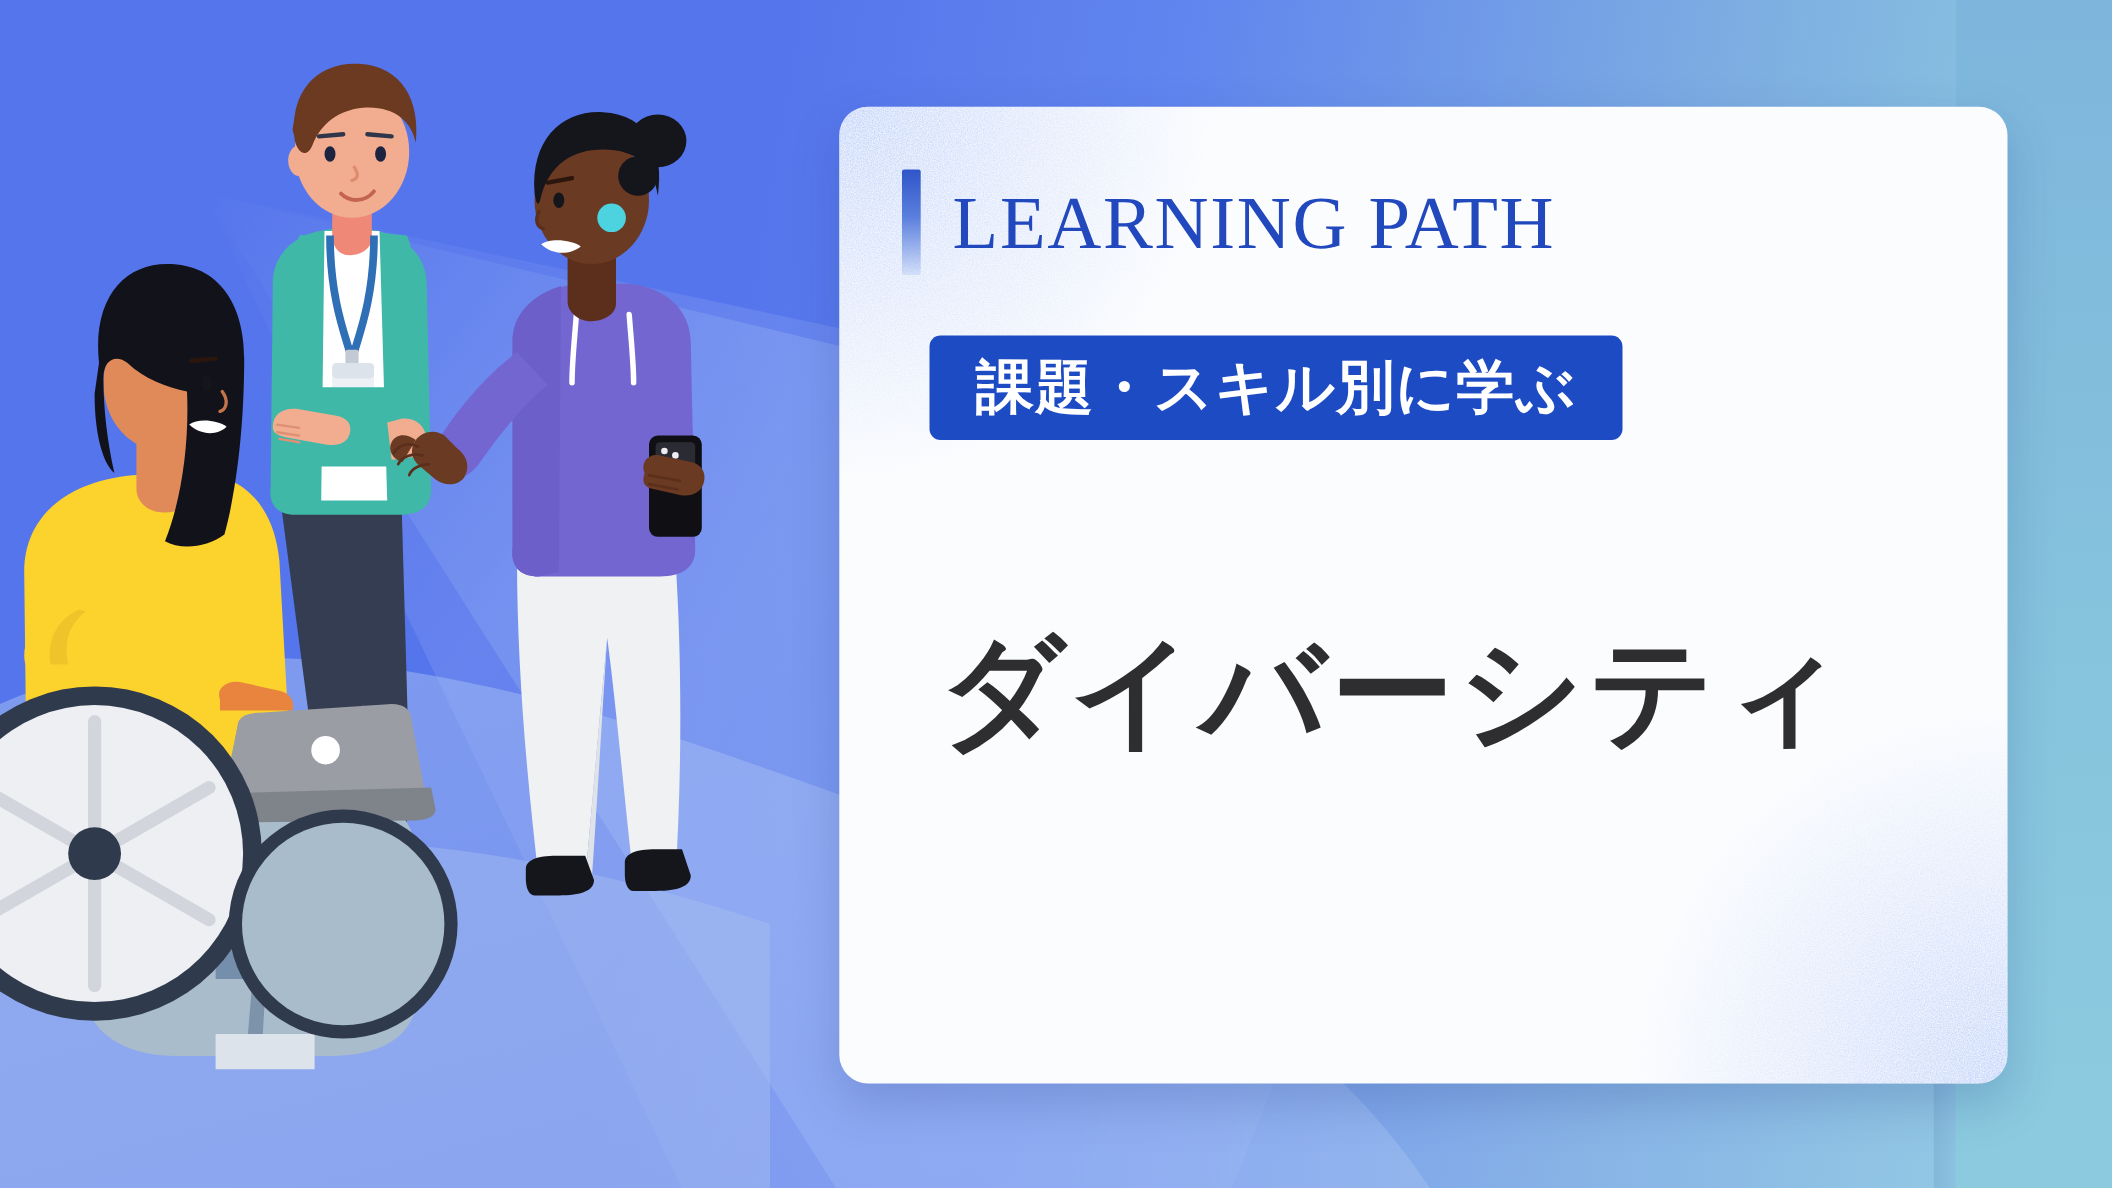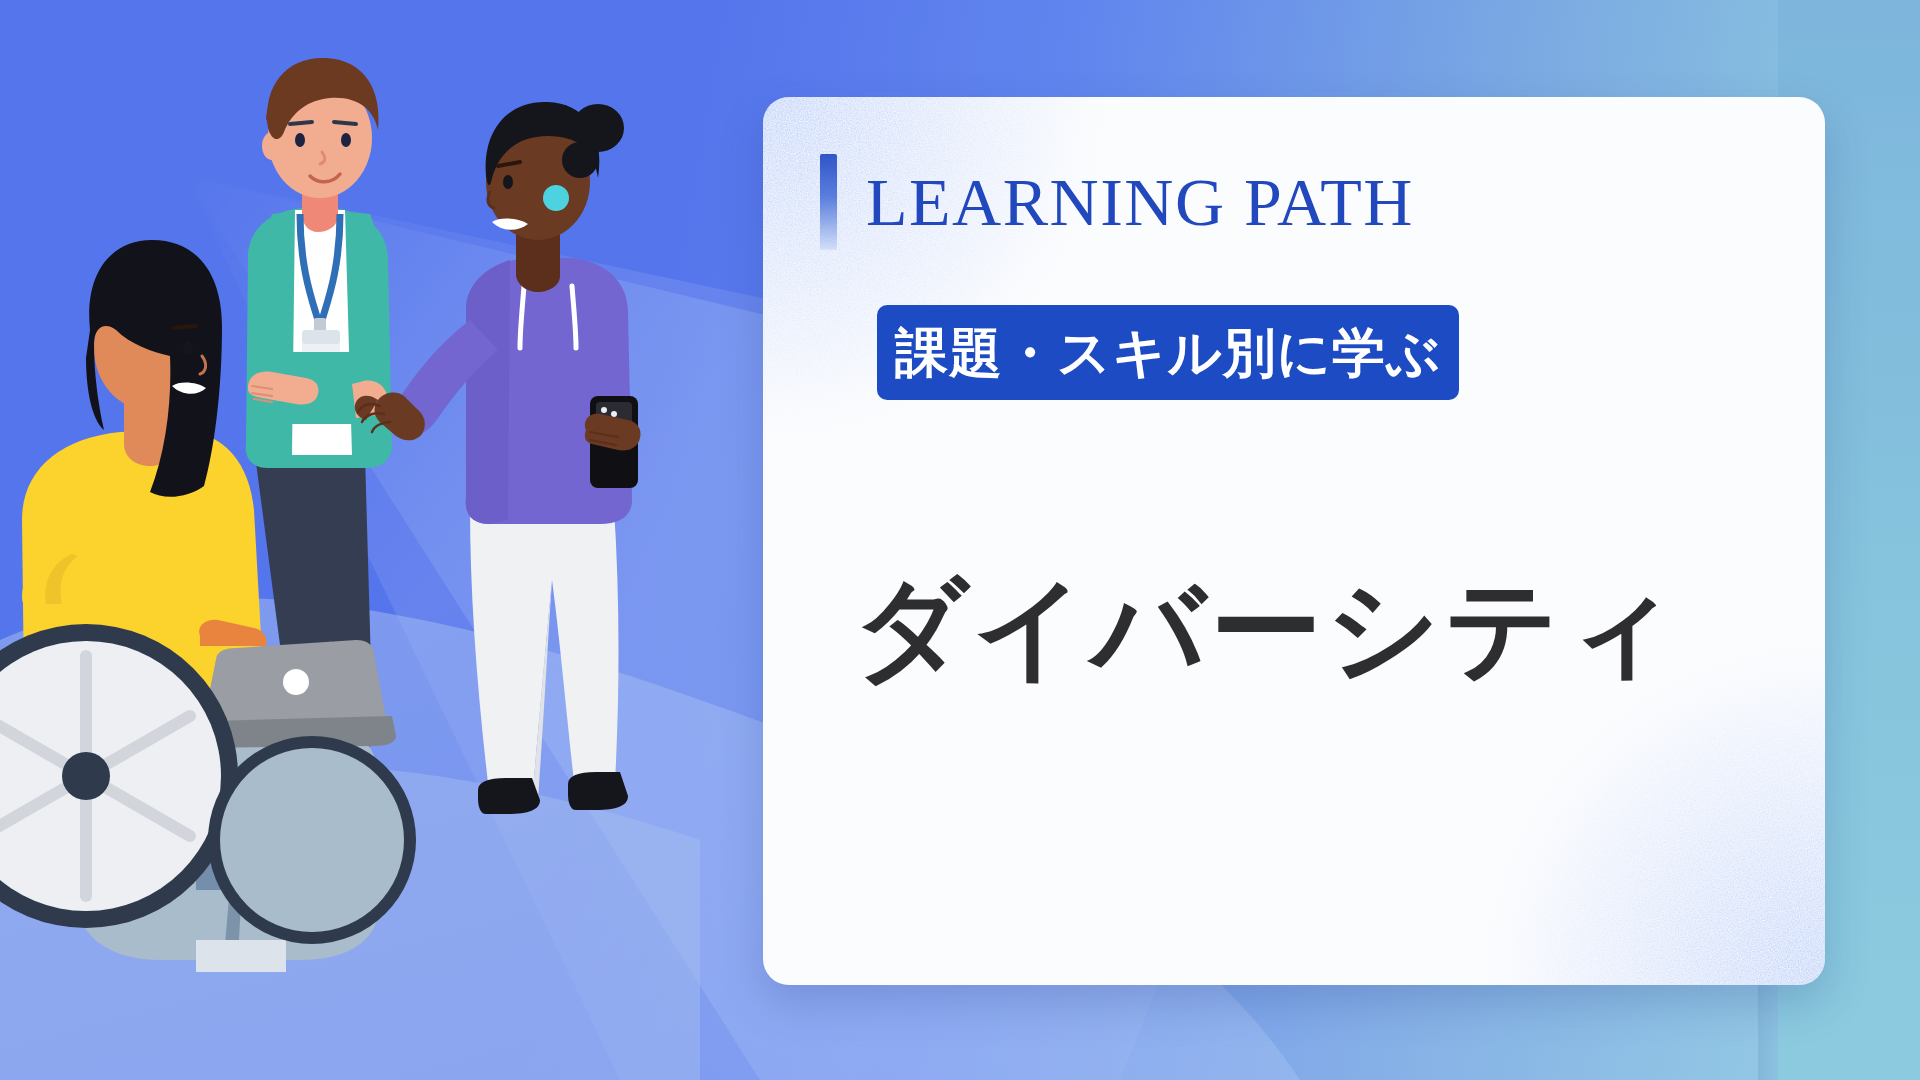--- a/index.html
+++ b/index.html
@@ -112,25 +112,24 @@
 
   
   .badge {
     position: absolute;
     left: 82px;
     top: 208px;
     height: 95px;
     display: flex;
     align-items: center;
     justify-content: center;
-    padding: 0 18px;
+    padding: 0 42px;
     border-radius: 10px;
     background: #1D4BC4;
     box-sizing: border-box;
-    margin-left: 32px;
   }
   .badge-text {
     color: #FFFFFF;
     font-size: 53px;
     font-weight: 700;
     letter-spacing: 1px;
     line-height: 1;
     white-space: nowrap;
   }
 

